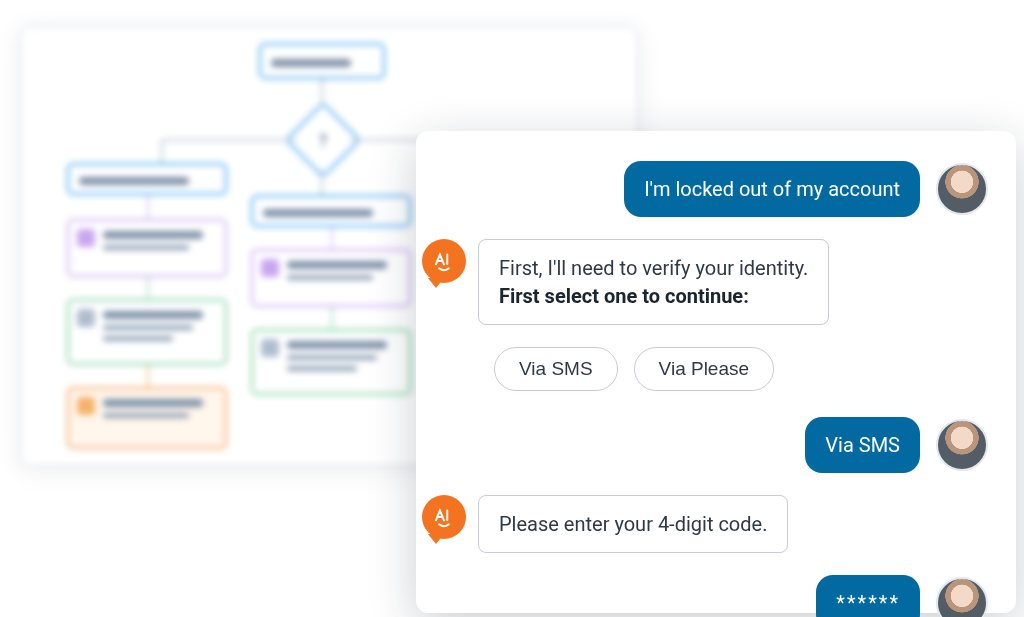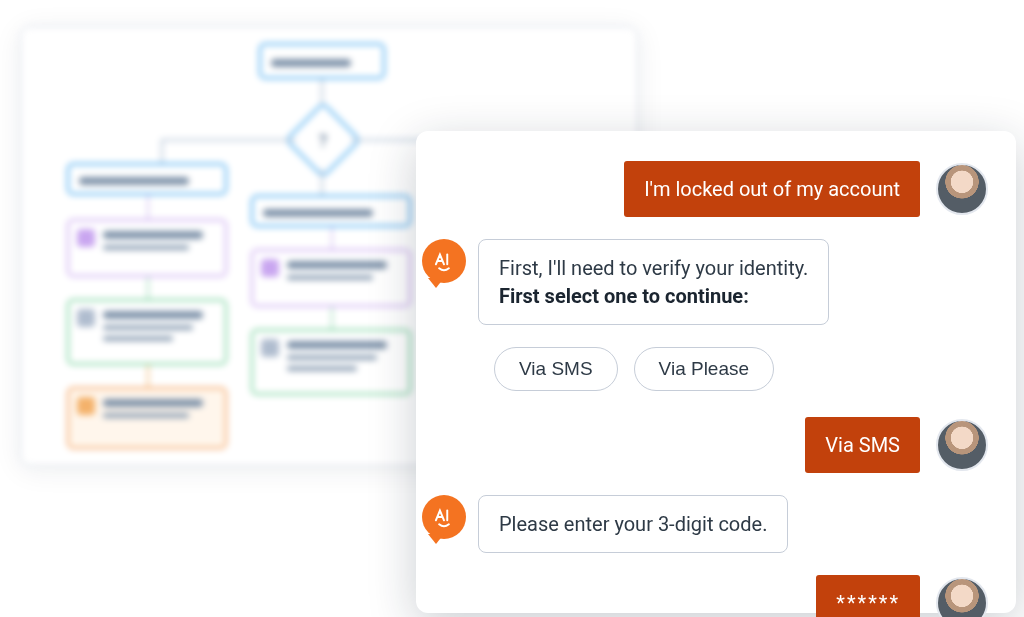--- a/index.html
+++ b/index.html
@@ -78,23 +78,23 @@
   .row.right { justify-content: flex-end; align-items: center; }
   .row.left  { justify-content: flex-start; }
 
   .bubble {
     font-size: 20px;
     line-height: 1.4;
     border-radius: 8px;
     padding: 14px 20px;
   }
   .bubble-user {
-    background: #c2410c;
+    background: #0369a1;
     color: #fff;
-    border-radius: 3px;
+    border-radius: 17px;
   }
   .bubble-bot {
     background: #fff;
     border: 1px solid #c6cdd8;
     color: #2e3a46;
     max-width: 420px;
   }
   .bubble-bot strong { font-weight: 700; color: #1b2530; }
 
   .pill-row { display:flex; gap:16px; margin-left: 50px; margin-bottom: 26px; }
@@ -267,21 +267,21 @@
 
   <div class="row left">
     <div class="ai-badge">
       <svg viewBox="0 0 32 32" fill="none" stroke="#fff" stroke-width="2.4" stroke-linecap="round">
         <path d="M6 20 L11 8 L16 20 M8 16 L14 16"></path>
         <line x1="20" y1="8" x2="20" y2="20"></line>
         <path d="M10 25 Q16 30 22 25"></path>
       </svg>
     </div>
     <div class="bot-col">
-      <div class="bubble bubble-bot">Please enter your 3-digit code.</div>
+      <div class="bubble bubble-bot">Please enter your 4-digit code.</div>
     </div>
   </div>
 
   <div class="row right" style="margin-bottom:0;">
     <div class="bubble bubble-user" style="letter-spacing:2px;">******</div>
     <div class="avatar"></div>
   </div>
 
 </div>
 

